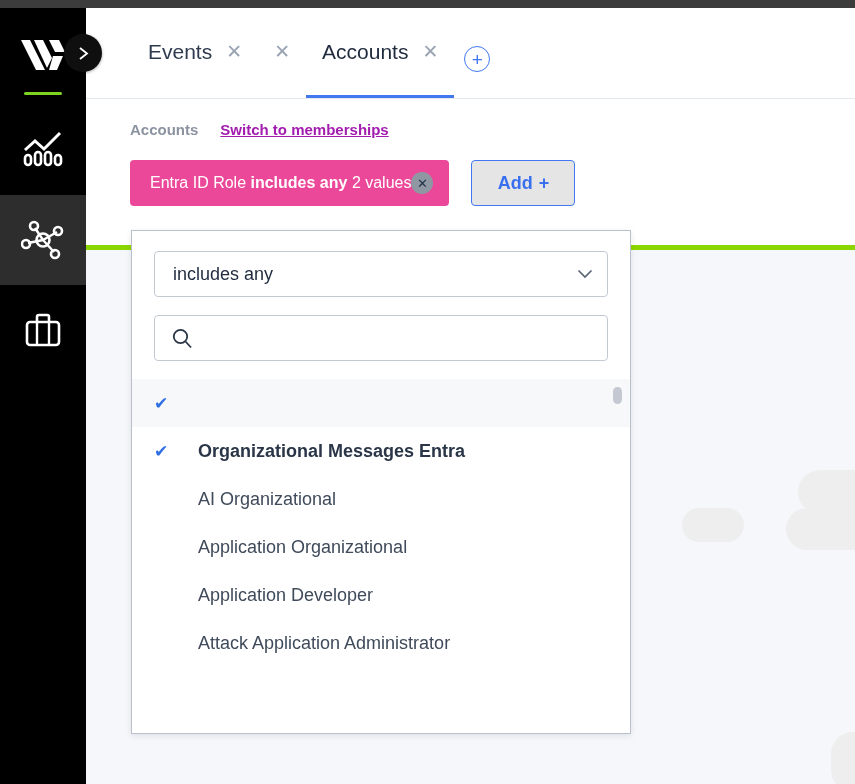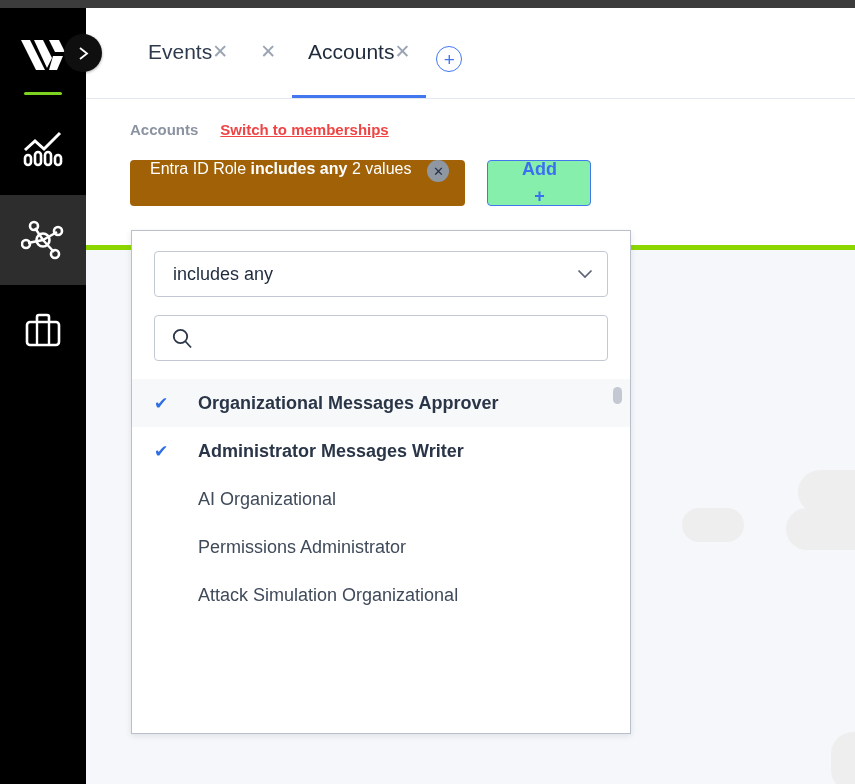--- a/index.html
+++ b/index.html
@@ -58,21 +58,21 @@
   }
 
   
   .tabbar {
     position: relative; height: 91px; background: #ffffff;
     display: flex; align-items: flex-end;
     padding-left: 46px;
     border-bottom: 1px solid #e3e7ee;
   }
   .tab {
-    display: flex; align-items: center; 
+    display: flex; align-items: center; gap: 14px;
     height: 91px; padding: 0 16px;
     cursor: pointer; position: relative;
   }
   .tab-label {
     font-size: 21px; color: #2e3b4e; white-space: nowrap;
     line-height: 1;
     padding-bottom: 2px;
   }
   .tab.active .tab-label { color: #1f2b3d; }
   .tab.active::after {
@@ -91,48 +91,47 @@
   
   .panel-white {
     position: relative; height: 146px; background: #ffffff;
   }
   .crumbs {
     display: flex; align-items: baseline; gap: 22px;
     padding: 22px 0 0 44px;
   }
   .crumb-static { font-size: 15px; color: #8b93a1; font-weight: 600; }
   .crumb-link {
-    font-size: 15px; color: #ef4444; font-weight: 600;
+    font-size: 15px; color: #a21caf; font-weight: 600;
     text-decoration: underline; cursor: pointer; text-align: center;
   }
 
   .filterrow {
     display: flex; align-items: center; gap: 22px;
     padding: 22px 0 0 44px;
   }
   .chip {
-    display: flex; gap: 16px;
+    display: flex; align-items: center; 
     height: 46px; padding: 0 16px 0 20px;
-    background: #a16207; border-radius: 4px; cursor: pointer;
+    background: #ec4899; border-radius: 4px; cursor: pointer;
   }
   .chip-text { font-size: 16px; color: #ffffff; white-space: nowrap; }
   .chip-text b { font-weight: 700; }
   .chip-x {
     width: 22px; height: 22px; border-radius: 50%;
     background: #8f97a3; color: #253349;
     display: flex; align-items: center; justify-content: center;
     font-size: 13px; line-height: 1; cursor: pointer; flex: 0 0 auto;
   }
   .btn-add {
     height: 46px; min-width: 104px; padding: 0 16px;
-    background: #86efac; border: 1.6px solid #4277f0; border-radius: 4px;
+    background: #e5e5e5; border: 1.6px solid #4277f0; border-radius: 4px;
     color: #3a6ff0; font-size: 18px; font-weight: 700;
     display: flex; align-items: center; justify-content: center; gap: 6px;
     cursor: pointer;
-    flex-direction: column;
   }
   .btn-run {
     height: 46px; min-width: 154px; padding: 0 18px;
     background: #aec4f0; border: none; border-radius: 4px;
     color: #ffffff; font-size: 19px;
     display: flex; align-items: center; justify-content: center;
     cursor: pointer;
   }
 
   
@@ -317,43 +316,46 @@
           <circle cx="9.5" cy="9.5" r="6.7" fill="none" stroke="#2a3648" stroke-width="1.8"></circle>
           <line x1="14.5" y1="14.5" x2="20" y2="20.5" stroke="#2a3648" stroke-width="1.8"></line>
         </svg>
         <input type="text" value="" placeholder="" style="">
       </div>
 
       <div class="dd-list">
 
         <div class="dd-opt selected hovered">
           <span class="dd-check">✔</span>
-          <span class="dd-opt-label">Organizational Messages Approver</span>
         </div>
 
         <div class="dd-opt selected">
           <span class="dd-check">✔</span>
-          <span class="dd-opt-label">Administrator Messages Writer</span>
+          <span class="dd-opt-label">Organizational Messages Entra</span>
         </div>
 
         <div class="dd-opt">
           <span class="dd-check"></span>
           <span class="dd-opt-label">AI Organizational</span>
         </div>
 
         <div class="dd-opt">
           <span class="dd-check"></span>
-          <span class="dd-opt-label">Permissions Administrator</span>
-        </div>
-
-
+          <span class="dd-opt-label">Application Organizational</span>
+        </div>
 
         <div class="dd-opt">
           <span class="dd-check"></span>
-          <span class="dd-opt-label">Attack Simulation Organizational</span>
+          <span class="dd-opt-label">Application Developer</span>
+        </div>
+
+
+        <div class="dd-opt">
+          <span class="dd-check"></span>
+          <span class="dd-opt-label">Attack Application Administrator</span>
         </div>
 
         <div class="dd-scroll-track">
           <div class="dd-scroll-thumb"></div>
         </div>
       </div>
     </div>
 
   </div>
 </div>

